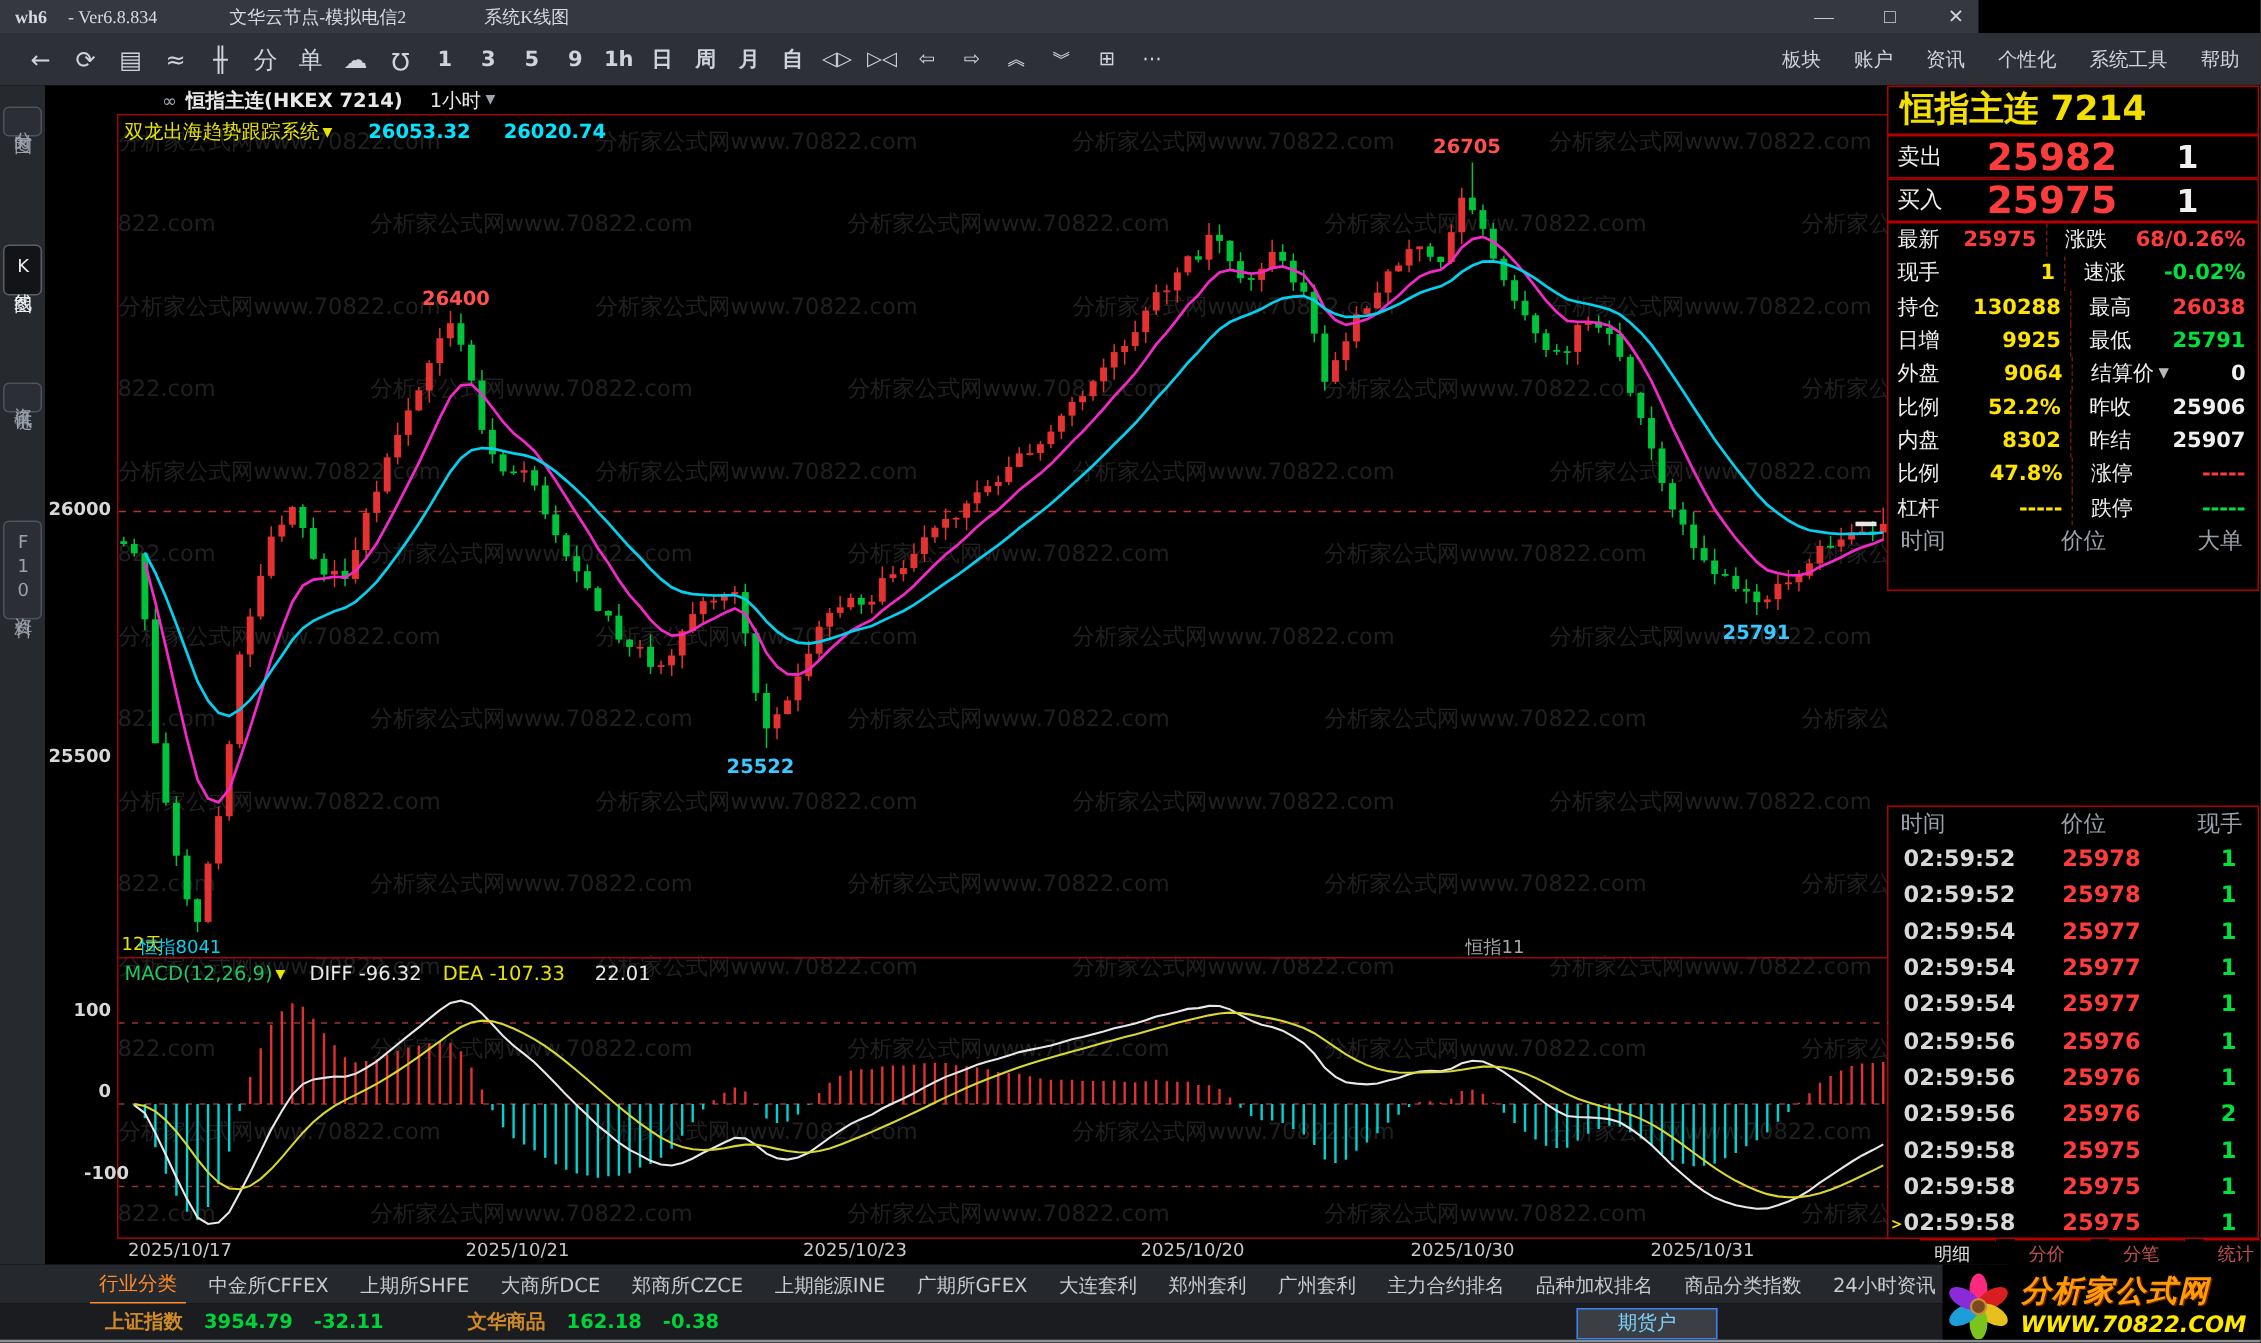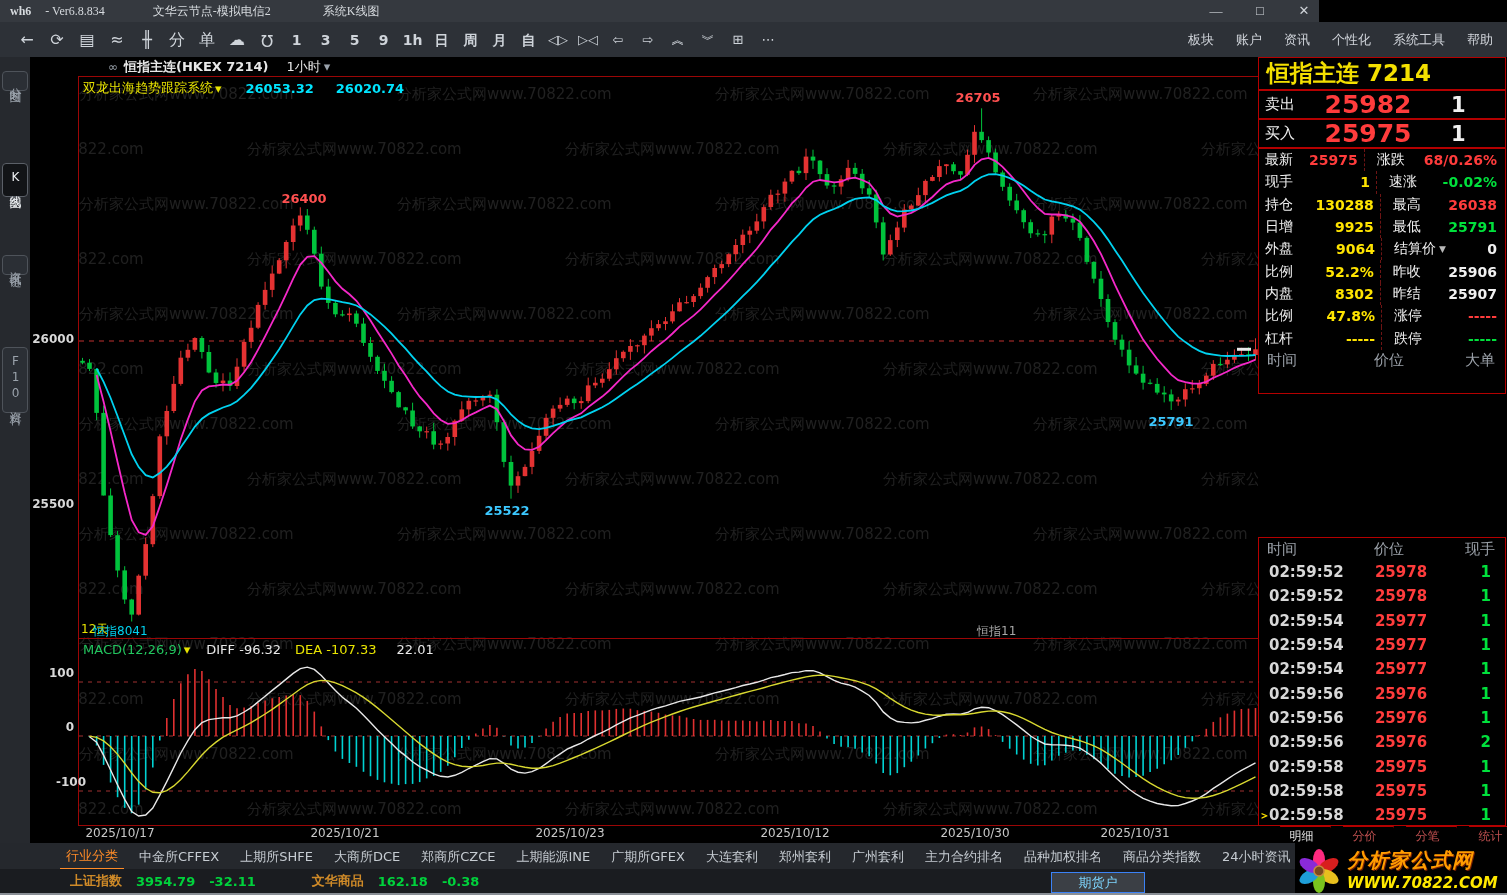--- a/index.html
+++ b/index.html
@@ -779,21 +779,21 @@
         <div class="axlab" style="left: 0px; top: 275px;">26000</div>
         <div class="axlab" style="left: 0px; top: 440px;">25500</div>
         <div class="axlab" style="left: 0px; top: 609px;">100</div>
         <div class="axlab" style="left: 0px; top: 663px;">0</div>
         <div class="axlab" style="left: 12px; top: 718px;">-100</div>
       </div>
     <div id="dates">
         <div class="datelab" style="left: 90px;">2025/10/17</div>
         <div class="datelab" style="left: 315px;">2025/10/21</div>
         <div class="datelab" style="left: 540px;">2025/10/23</div>
-        <div class="datelab" style="left: 765px;">2025/10/12</div>
+        <div class="datelab" style="left: 765px;">2025/10/20</div>
         <div class="datelab" style="left: 945px;">2025/10/30</div>
         <div class="datelab" style="left: 1105px;">2025/10/31</div>
       </div>
   </div>
 
   <div class="qpanel">
     <div class="qbox qtitle">恒指主连 7214</div>
     <div class="qbox qsb" style="top:33px;height:29px;">
       <span class="sbl">卖出</span>
       <span class="sbp">25982</span>

